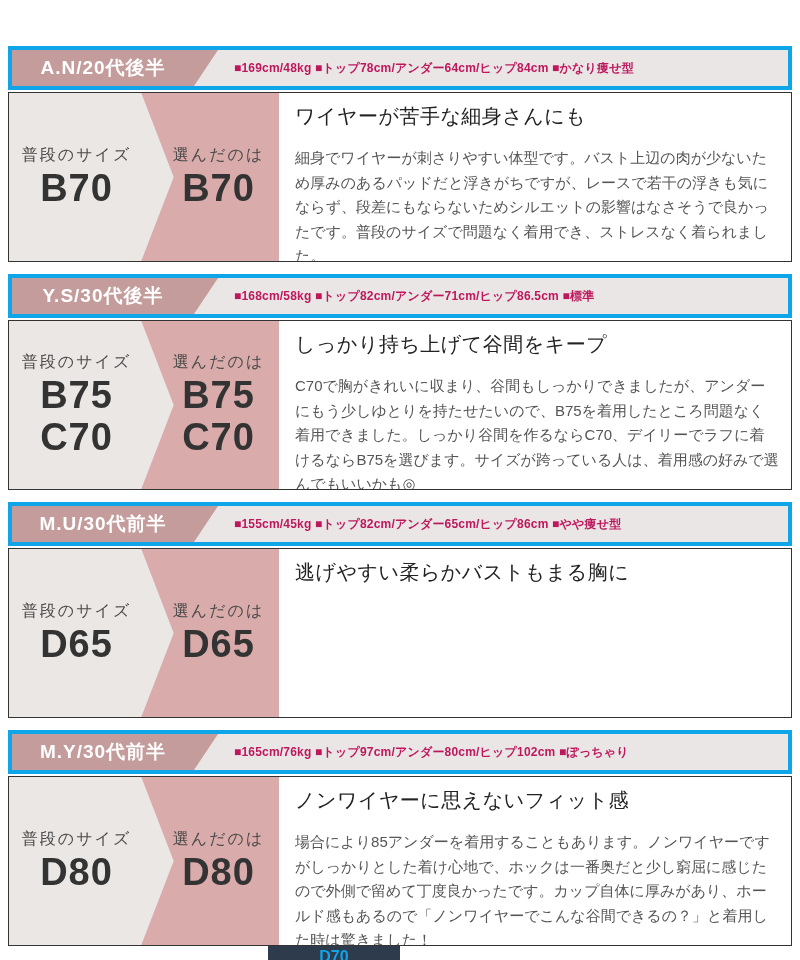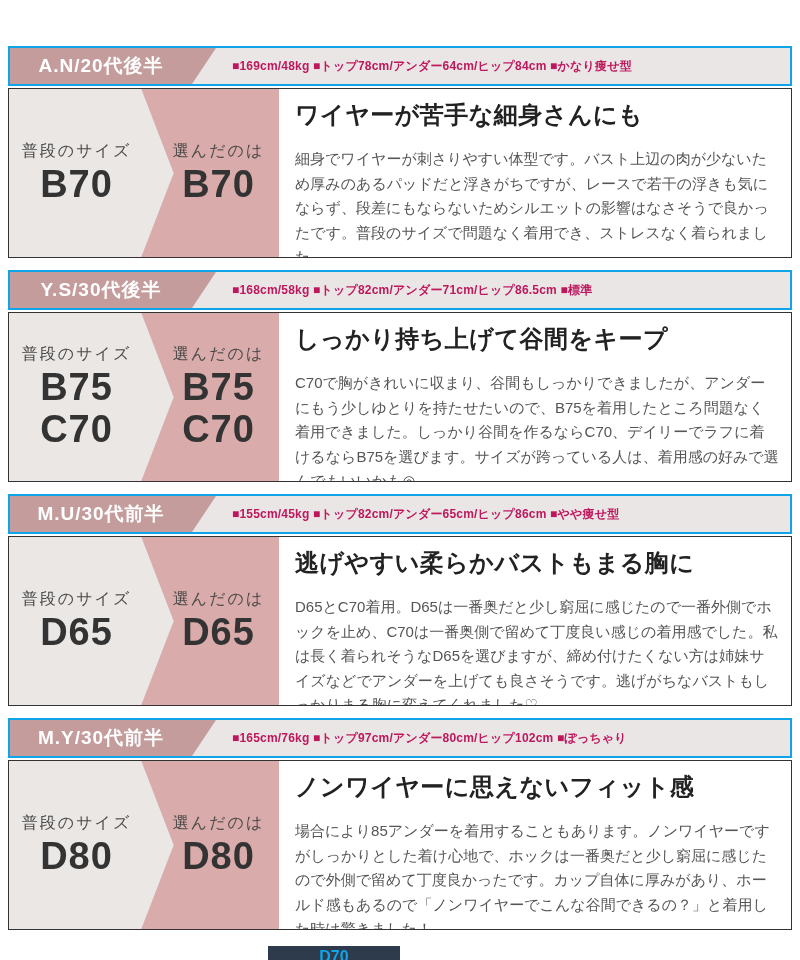--- a/index.html
+++ b/index.html
@@ -6,21 +6,21 @@
   body{
     width:800px;height:960px;position:relative;overflow:hidden;
     background:#ffffff;
     font-family:"Liberation Sans","DejaVu Sans",sans-serif;
   }
   .wrap{padding:46px 8px 0 8px;}
   .section{margin-bottom:12px;}
 
   
   .sec-header{
-    position:relative;height:36px;border:2px solid #0ea5e9;
+    position:relative;height:36px;border:4px solid #0ea5e9;
     background:#eae6e6;display:flex;align-items:center;
   }
   .person-tag{
     position:absolute;left:0;top:0;bottom:0;width:206px;
     background:#c49c9c;
     clip-path:polygon(0 0,100% 0,calc(100% - 24px) 100%,0 100%);
     display:flex;align-items:center;justify-content:center;
     padding-right:24px;box-sizing:border-box;
     color:#ffffff;font-weight:bold;font-size:19px;letter-spacing:1px;
   }
@@ -53,21 +53,21 @@
     white-space:nowrap;
   }
   .size-value{
     font-size:38px;font-weight:bold;color:#333333;line-height:1.08;
     letter-spacing:1px;
   }
 
   
   .review{flex:1;padding:8px 12px 6px 16px;overflow:hidden;}
   .review-title{
-    font-size:24px;font-weight:bold;color:#222222;margin:2px 0 5px 0;
+    font-size:20px;font-weight:normal;color:#222222;margin:2px 0 5px 0;
     letter-spacing:0.5px;white-space:nowrap;
   }
   .review-body{
     font-size:15px;color:#555555;line-height:1.64;text-align:left;margin-top:16px;
   }
 
   
   .partial-next{
     position:absolute;left:268px;top:946px;width:132px;height:14px;
     background:#2e3b4d;color:#0ea5e9;font-weight:bold;font-size:16px;
@@ -152,21 +152,20 @@
           </div>
           <div class="size-col chosen">
             <div class="size-label">選んだのは</div>
             <div class="size-value">D65</div>
             <div class="size-value"></div>
           </div>
         </div>
       </div>
       <div class="review">
         <div class="review-title">逃げやすい柔らかバストもまる胸に</div>
-        <div class="review-body">D65とC70着用。D65は一番奥だと少し窮屈に感じたので一番外側でホックを止め、C70は一番奥側で留めて丁度良い感じの着用感でした。私は長く着られそうなD65を選びますが、締め付けたくない方は姉妹サイズなどでアンダーを上げても良さそうです。逃げがちなバストもしっかりまる胸に変えてくれました♡</div>
       </div>
     </div>
   </div>
 
   <div class="section">
     <div class="sec-header">
       <div class="person-tag">M.Y/30代前半</div>
       <div class="stats">■165cm/76kg ■トップ97cm/アンダー80cm/ヒップ102cm ■ぽっちゃり</div>
     </div>
     <div class="sec-body">

